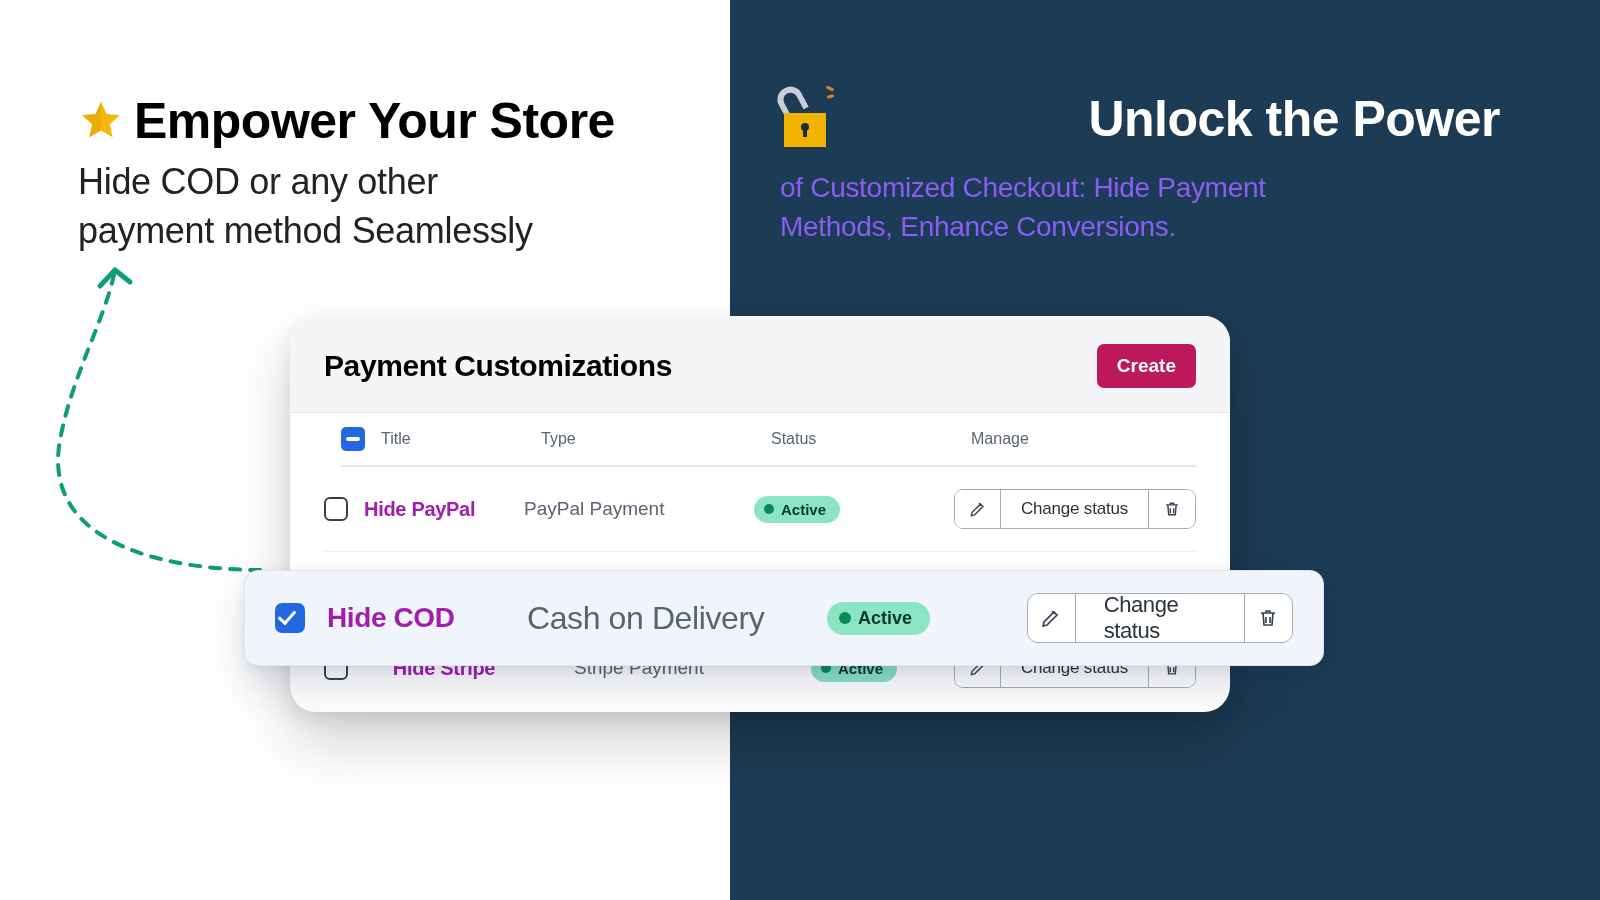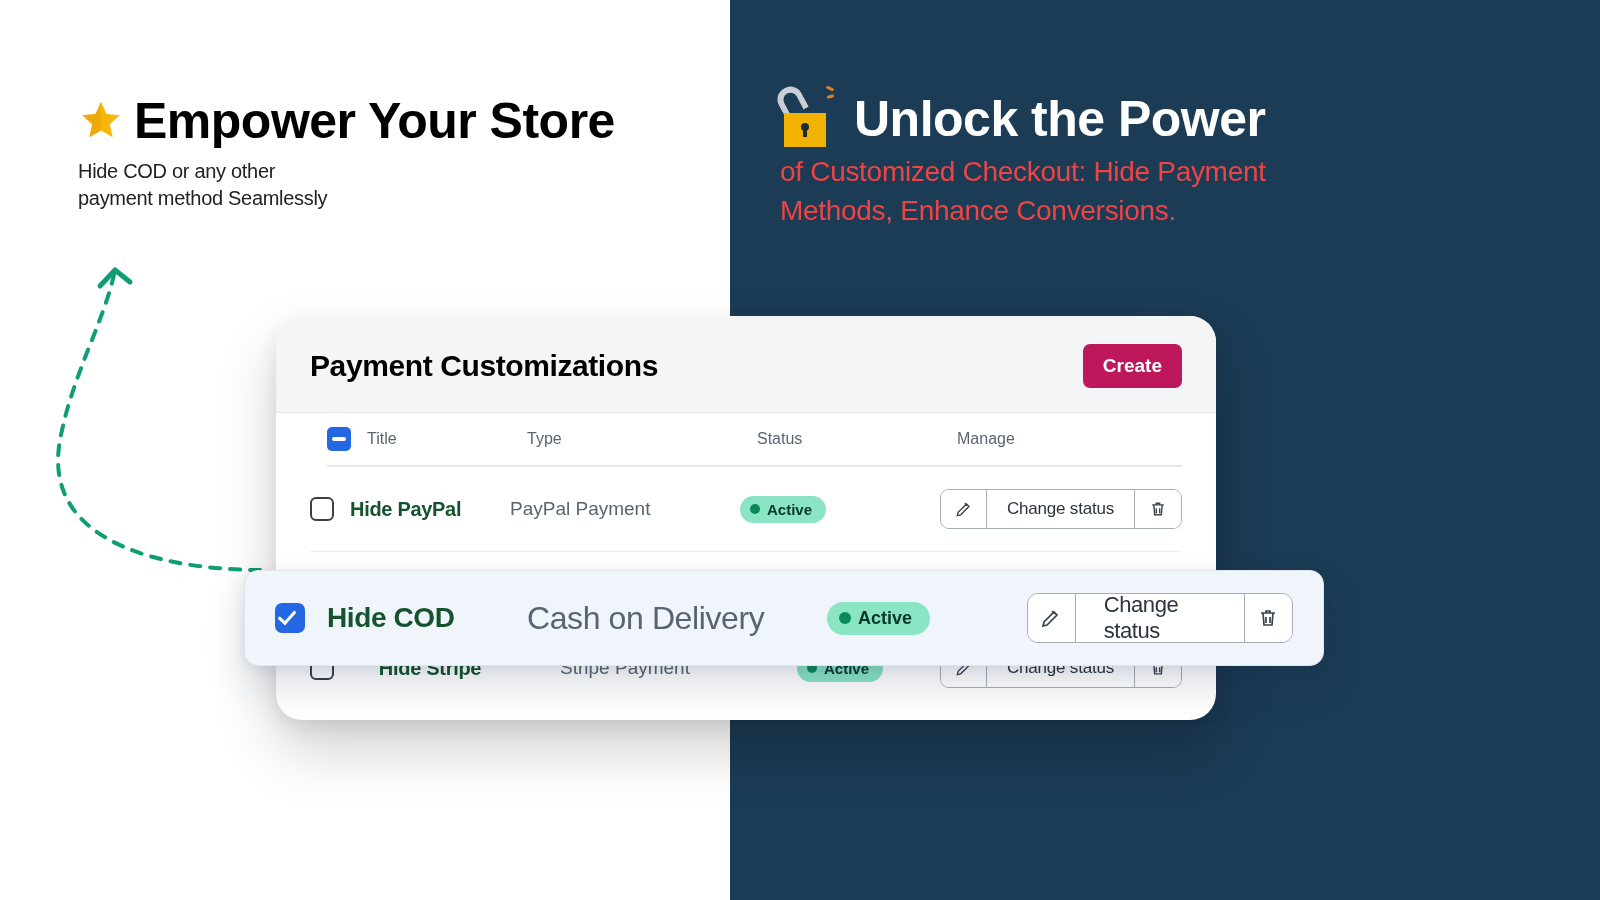--- a/index.html
+++ b/index.html
@@ -10,27 +10,27 @@
     position: absolute;
     top: 0; right: 0;
     width: 870px; height: 900px;
     background: #1c3b54;
   }
 
   
   .left-hero { position: absolute; left: 78px; top: 92px; width: 600px; }
   .left-title-row { display: flex; align-items: center; gap: 10px; }
   .left-title { font-size: 50px; font-weight: 800; color: #000; letter-spacing: -0.5px; }
-  .left-sub { font-size: 20px; font-weight: 400; color: #222; margin-top: 8px; line-height: 1.35; letter-spacing: -0.3px; }
+  .left-sub { font-size: 36px; font-weight: 400; color: #222; margin-top: 8px; line-height: 1.35; letter-spacing: -0.3px; }
 
   
   .right-hero { position: absolute; left: 780px; top: 90px; width: 720px; }
-  .right-title-row { display: flex; align-items: center; gap: 22px; }
+  .right-title-row { display: flex; align-items: center; gap: 28px; justify-content: space-between; }
   .right-title { font-size: 50px; font-weight: 700; color: #fff; letter-spacing: -0.5px; }
-  .right-sub { font-size: 28px; font-weight: 400; color: #ef4444; margin-top: 4px; line-height: 1.4; letter-spacing: -0.3px; }
+  .right-sub { font-size: 28px; font-weight: 400; color: #8b5cf6; margin-top: 20px; line-height: 1.4; letter-spacing: -0.3px; }
 
   
   .star-icon svg { width: 46px; height: 46px; display: block; }
 
   
   .lock-wrap { position: relative; width: 52px; height: 56px; }
   .lock-body { position: absolute; bottom: 0; left: 4px; width: 42px; height: 34px; background: #f1b300; }
   .keyhole { position: absolute; bottom: 10px; left: 50%; transform: translateX(-50%); width: 10px; height: 14px; }
   .keyhole::before { content: ""; position: absolute; top: 0; left: 1px; width: 8px; height: 8px; border-radius: 50%; background: #1f2a37; }
   .keyhole::after { content: ""; position: absolute; top: 6px; left: 3px; width: 4px; height: 8px; background: #1f2a37; }
@@ -39,27 +39,27 @@
   .spark span { position: absolute; background: #e67e22; border-radius: 2px; }
   .spark .s1 { width: 8px; height: 3px; top: 0; right: 0; transform: rotate(25deg); }
   .spark .s2 { width: 7px; height: 3px; top: 8px; right: 0; transform: rotate(-15deg); }
 
   
   .arrow-svg { position: absolute; left: 10px; top: 250px; width: 300px; height: 360px; pointer-events: none; }
 
   
   .card {
     position: absolute;
-    left: 276px; top: 316px;
+    left: 290px; top: 316px;
     width: 940px;
     background: #fff;
     border-radius: 26px;
     box-shadow: 0 30px 60px rgba(0,0,0,0.18), 0 8px 20px rgba(0,0,0,0.08);
     overflow: visible;
-    padding-bottom: 10px;
+    padding-bottom: 2px;
   }
   .card-header {
     display: flex; align-items: center; justify-content: space-between;
     padding: 28px 34px 24px;
     background: #f4f5f6;
     border-radius: 26px 26px 0 0;
     border-bottom: 1px solid #e4e6e9;
   }
   .card-title { font-size: 30px; font-weight: 700; color: #000; letter-spacing: -0.4px; }
   .create-btn {
@@ -96,21 +96,21 @@
     grid-template-columns: 40px 160px 230px 200px 1fr;
     align-items: center;
     padding: 22px 0;
     border-bottom: 1px solid #eceff2;
   }
   .row:last-child { border-bottom: none; text-align: center; }
 
   .chk {
     width: 24px; height: 24px; border: 2px solid #3a3f47; border-radius: 6px; background: #fff; cursor: pointer;
   }
-  .row-title { font-size: 20px; font-weight: 800; color: #14532d; letter-spacing: -0.3px; }
+  .row-title { font-size: 20px; font-weight: 800; color: #a21caf; letter-spacing: -0.3px; }
   .row-type { font-size: 19px; color: #5a6470; font-weight: 400; }
   .badge {
     display: inline-flex; align-items: center; gap: 7px;
     background: #8be4c4; color: #06382a; border-radius: 14px;
     padding: 5px 14px 5px 10px; font-size: 15px; font-weight: 700;
     width: fit-content;
   }
   .badge .dot { width: 10px; height: 10px; border-radius: 50%; background: #0a8a58; }
   .actions { display: flex; justify-content: flex-end; }
   .action-group { display: flex; border: 1.5px solid #a7adb5; border-radius: 9px; overflow: hidden; height: 40px; }

